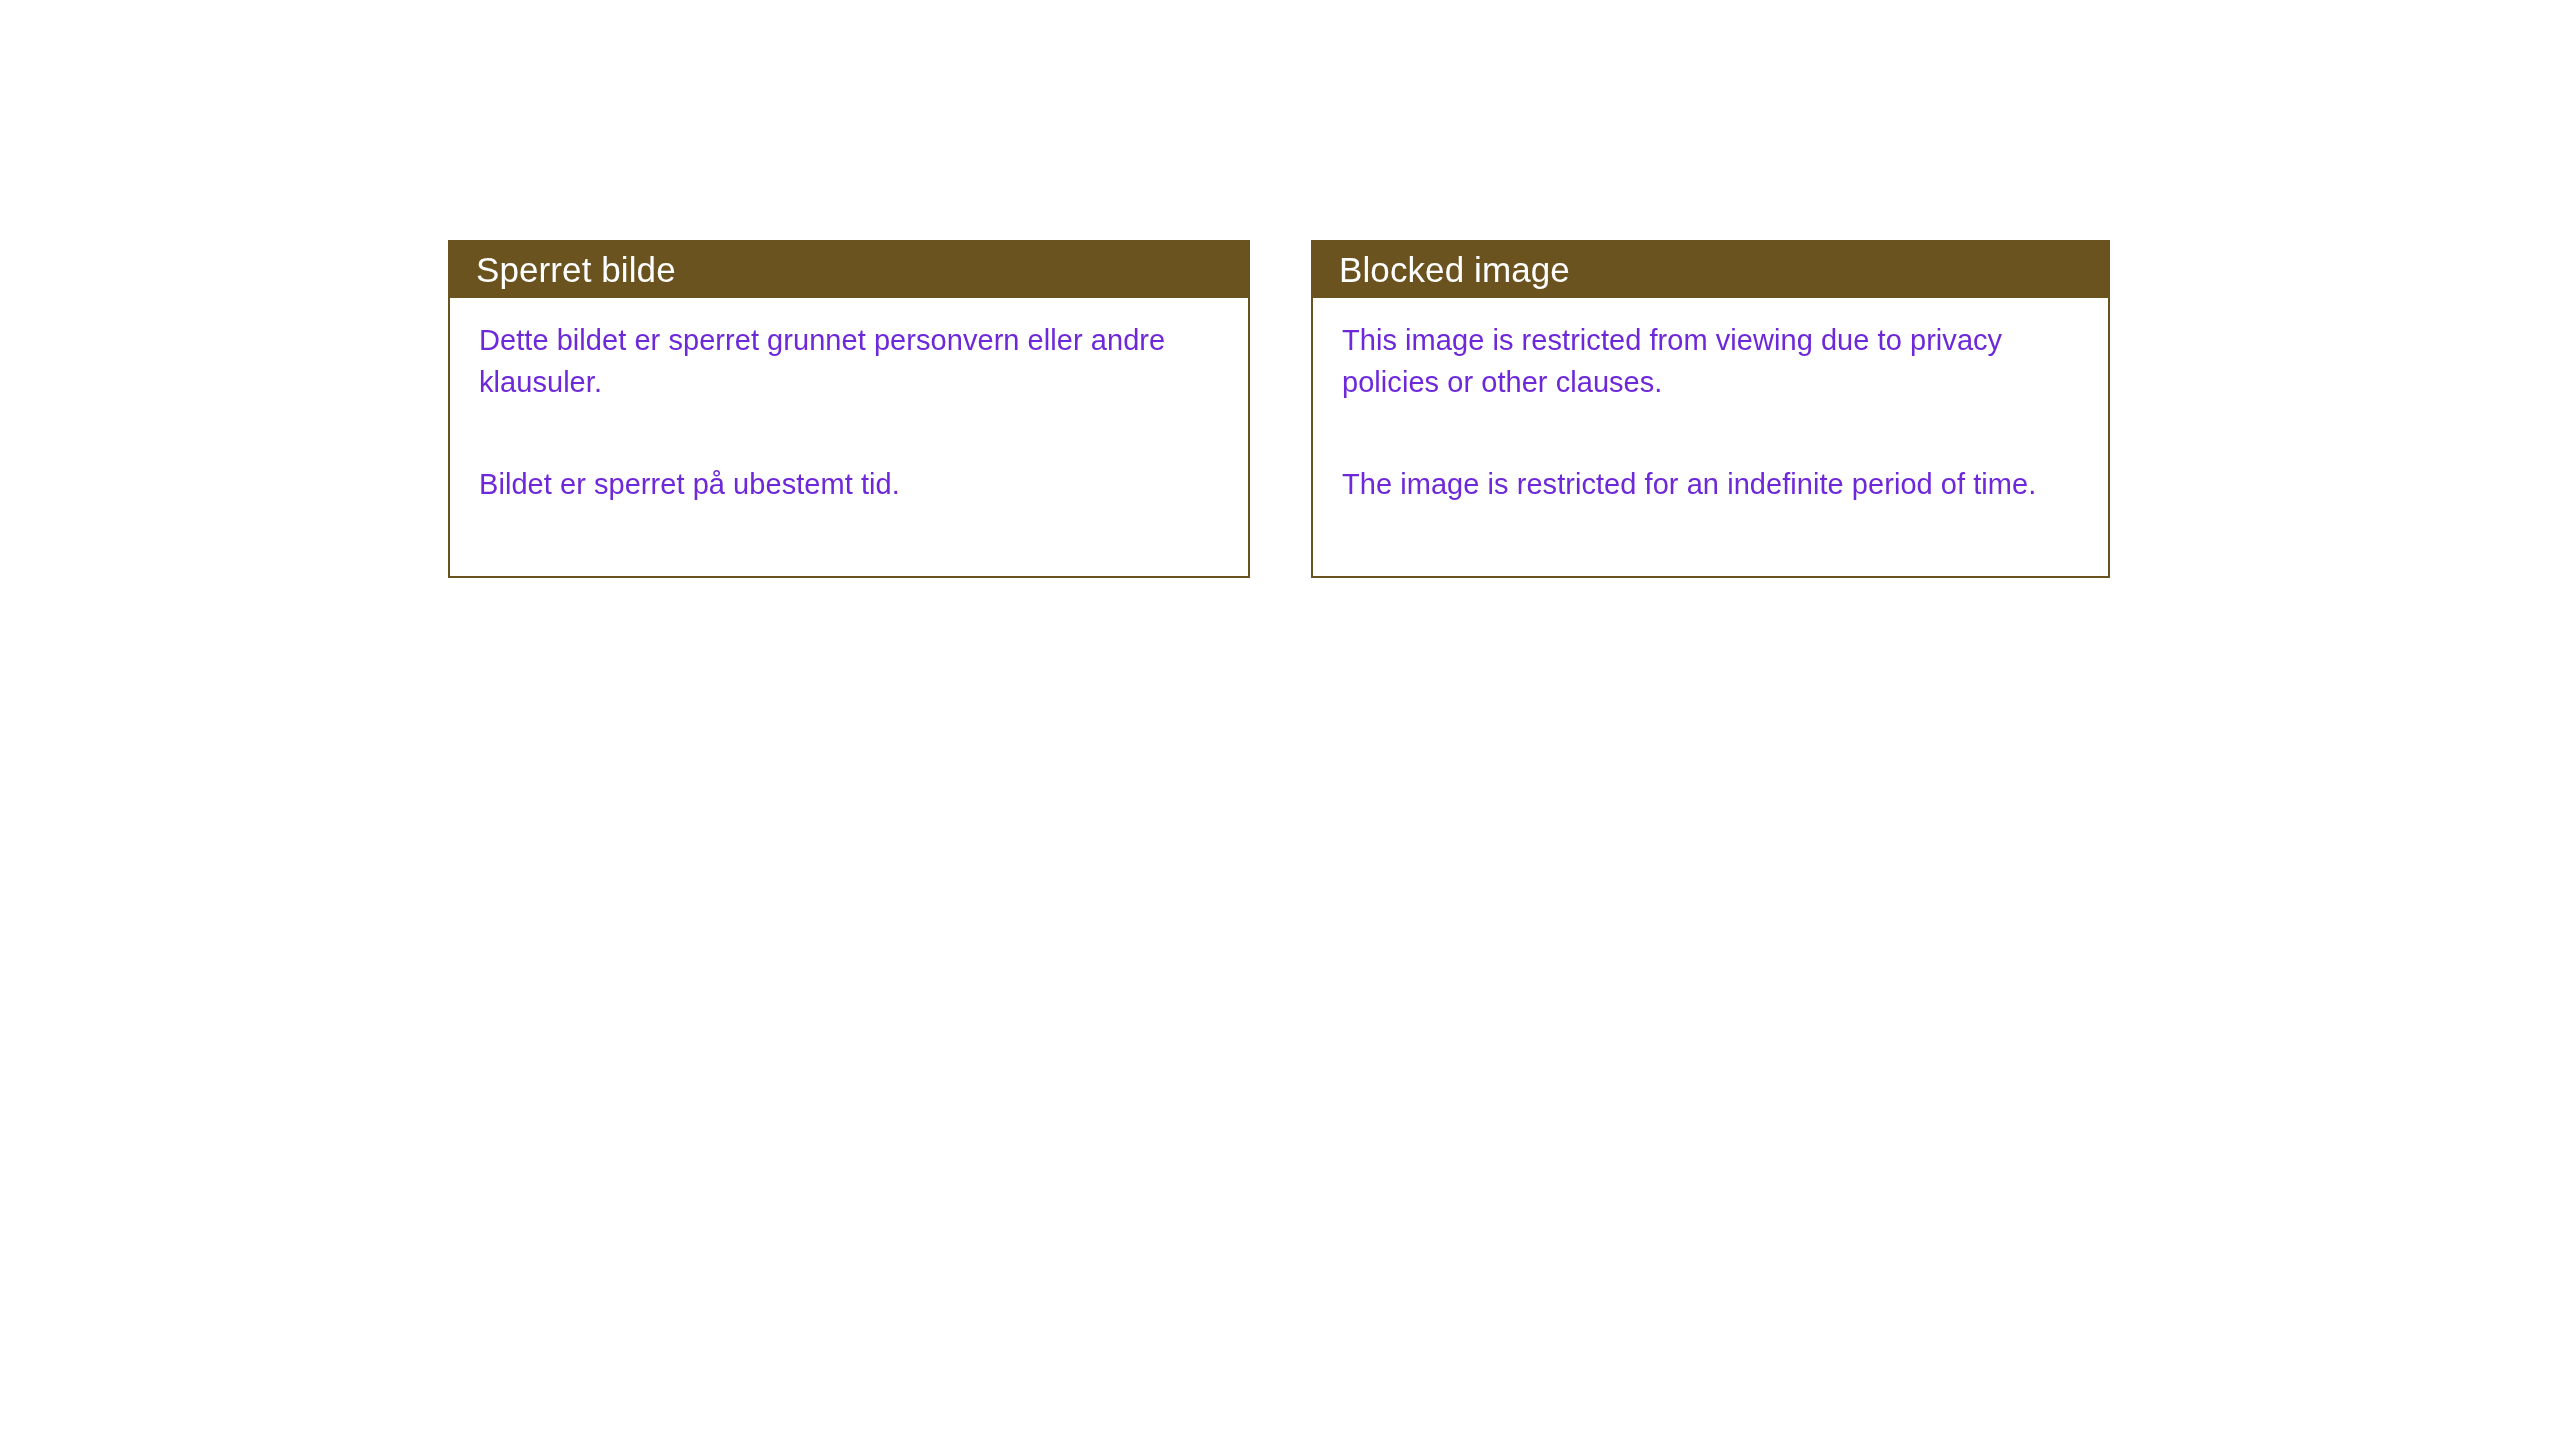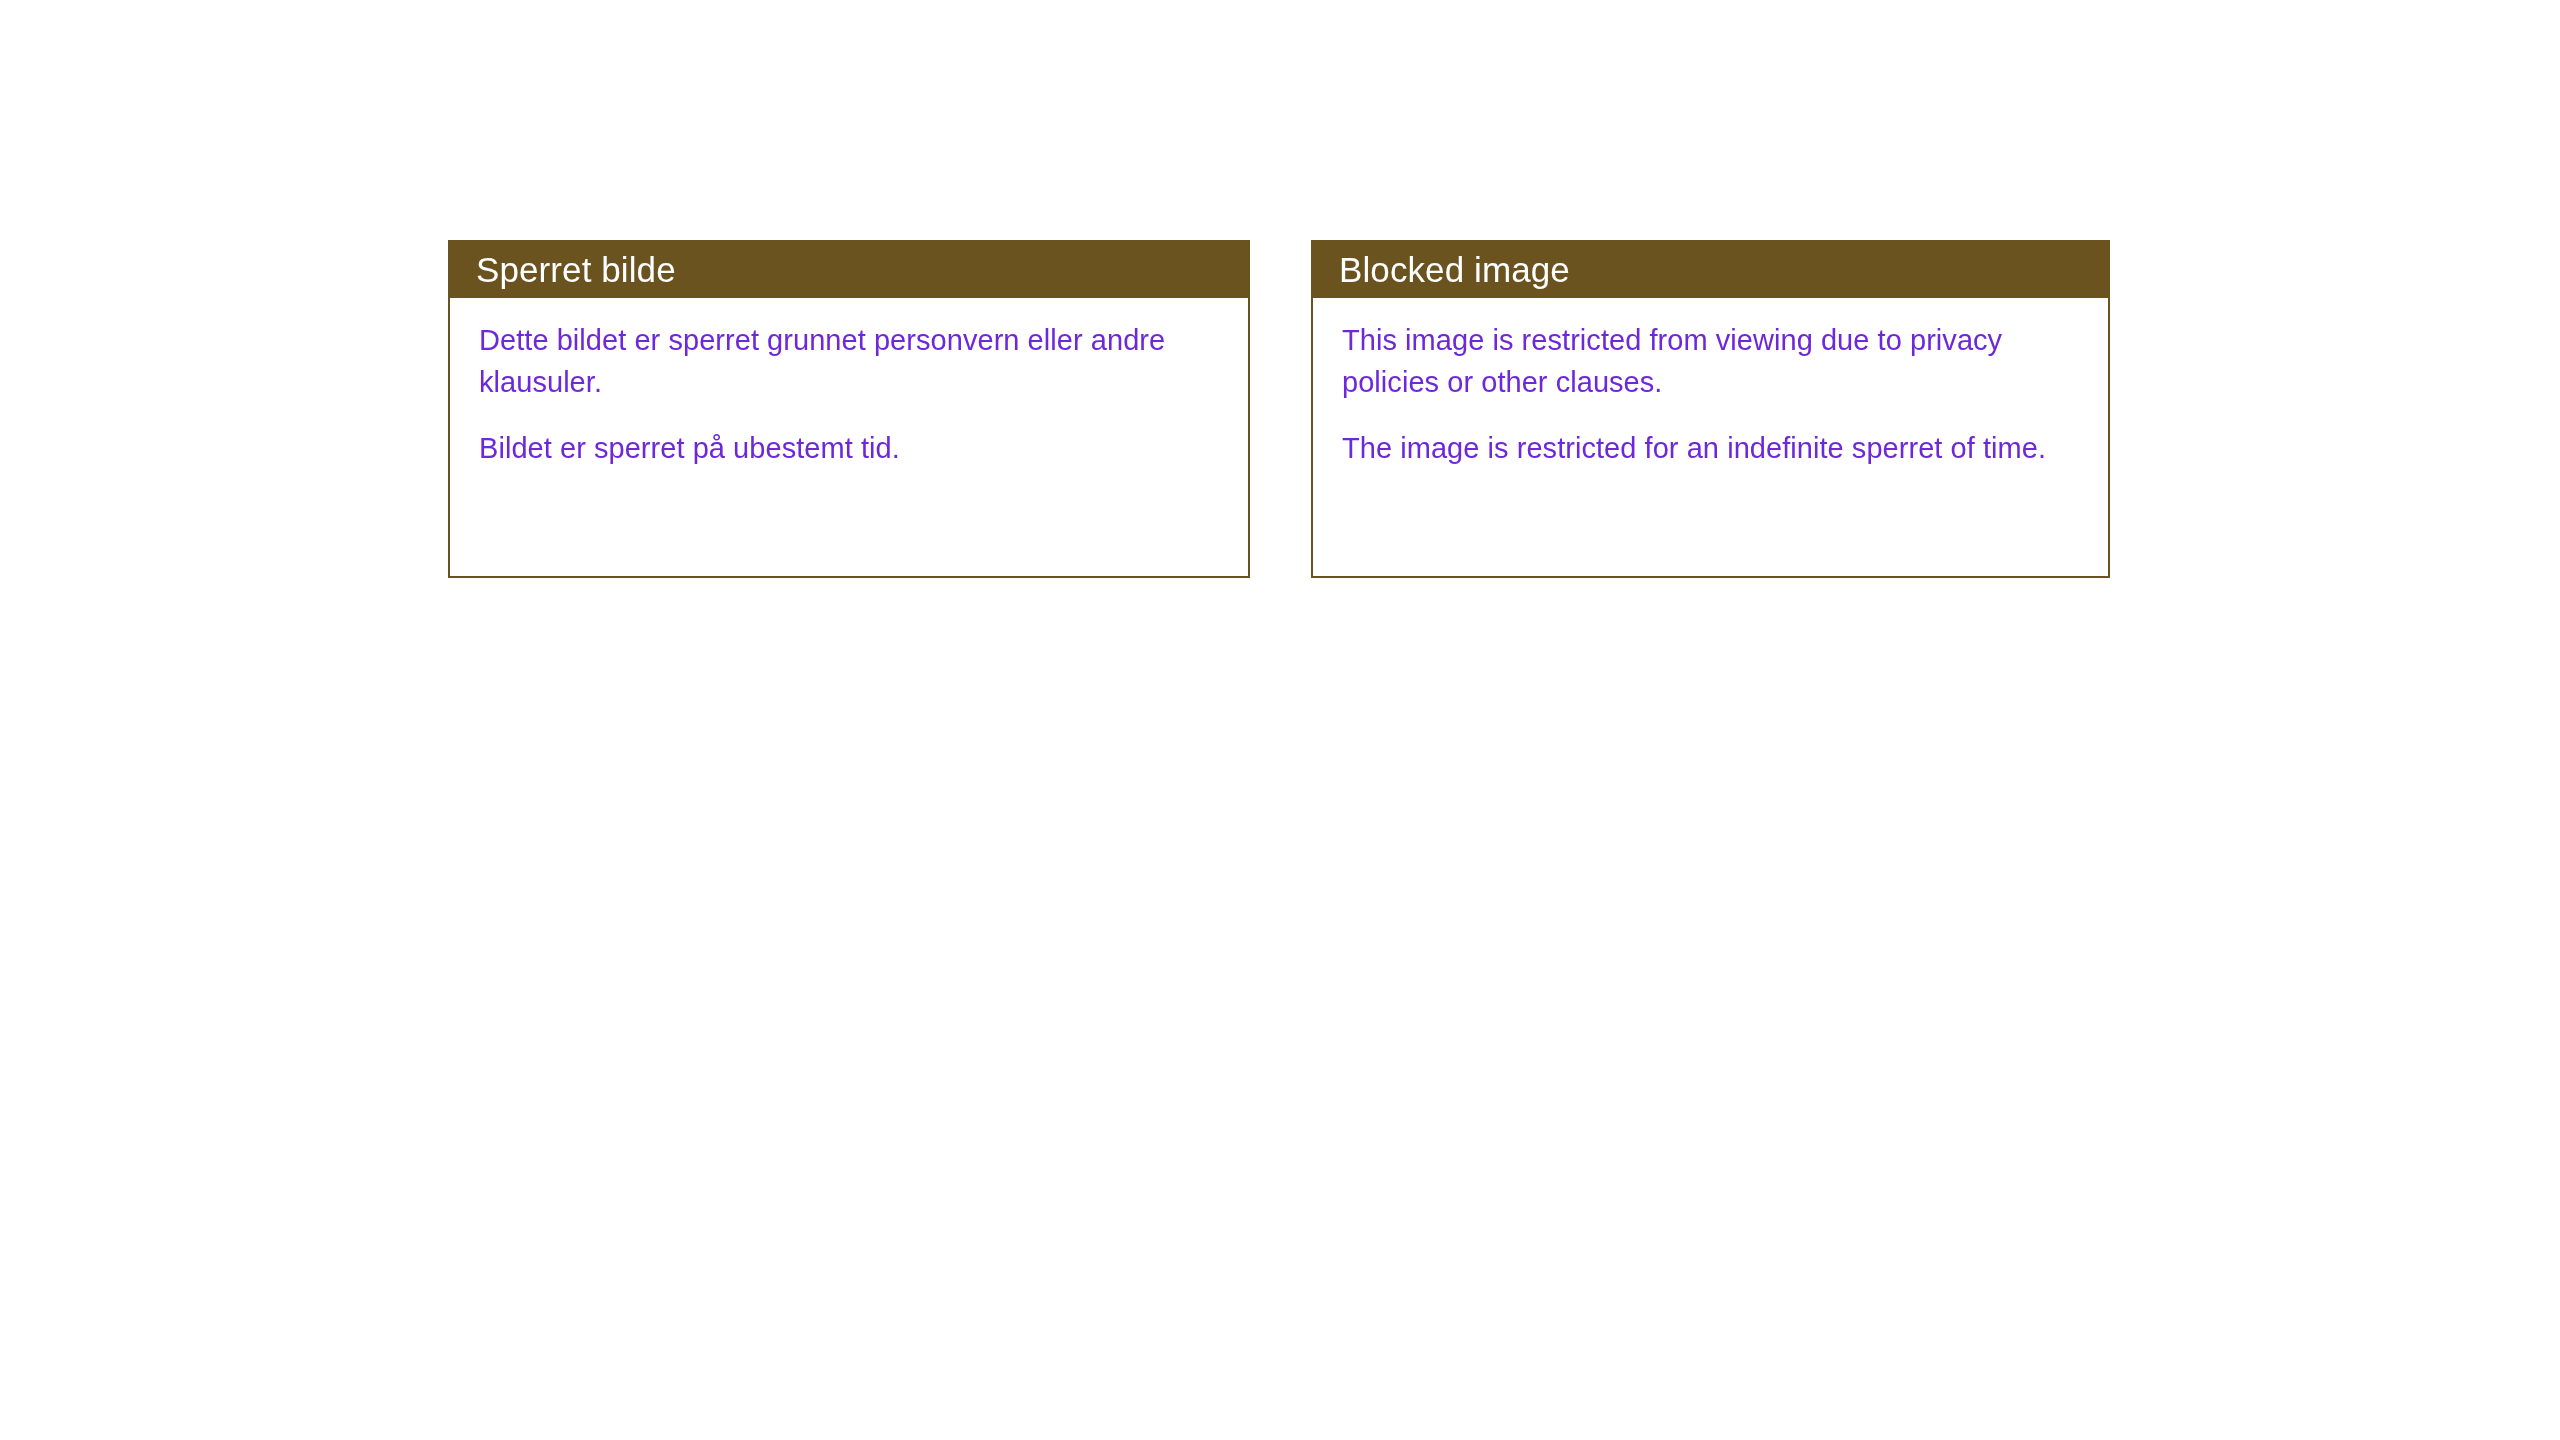--- a/index.html
+++ b/index.html
@@ -77,21 +77,21 @@
   .notice-paragraph {
     color: #6d28d9;
     font-size: 29px;
     font-weight: 400;
     line-height: 42px;
     margin: 0;
     letter-spacing: 0.05px;
   }
 
   .notice-paragraph + .notice-paragraph {
-    margin-top: 24px;
+    margin-top: 60px;
   }
 </style>
 </head>
 <body>
 
 <div class="page">
 
   <div class="notice-row">
 
     <div class="notice-card primary">
@@ -103,18 +103,18 @@
         <p class="notice-paragraph">Bildet er sperret på ubestemt tid.</p>
       </div>
     </div>
 
     <div class="notice-card secondary">
       <div class="notice-header">
         <span class="notice-title">Blocked image</span>
       </div>
       <div class="notice-body">
         <p class="notice-paragraph">This image is restricted from viewing due to privacy policies or other clauses.</p>
-        <p class="notice-paragraph">The image is restricted for an indefinite sperret of time.</p>
+        <p class="notice-paragraph">The image is restricted for an indefinite period of time.</p>
       </div>
     </div>
 
   </div>
 </div>
 
 </body></html>

